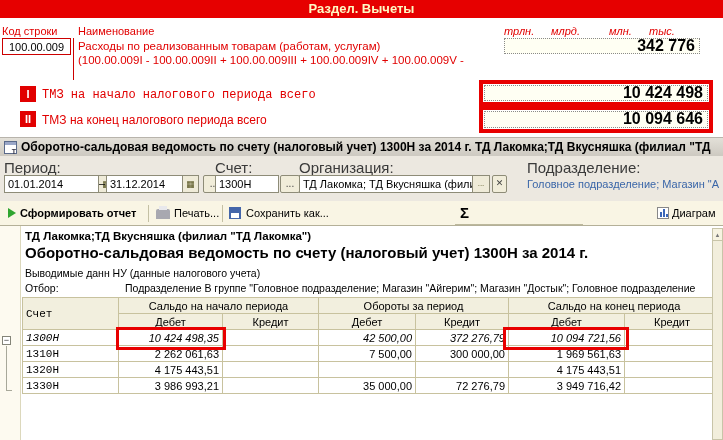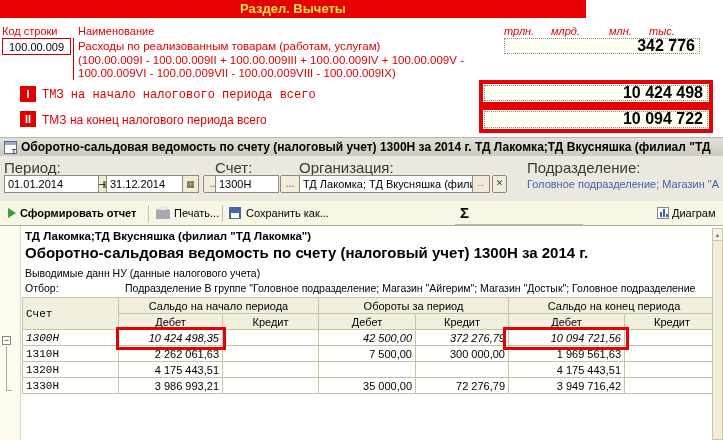--- a/index.html
+++ b/index.html
@@ -1,21 +1,21 @@
 <!DOCTYPE html>
 <html><head>
 <meta charset="utf-8">
 <style>
   * { margin:0; padding:0; box-sizing:border-box; }
   body { font-family:"Liberation Sans", sans-serif; background:#fff; }
   #screen { position:relative; width:723px; height:440px; overflow:hidden; background:#fff; }
   .abs { position:absolute; }
 
   
-  .red-bar { left:0; top:0; width:586px; height:18px; background:#e60000; color:#fde047;
+  .red-bar { left:0; top:0; width:723px; height:18px; background:#e60000; color:#fef9c3;
              font-weight:bold; font-size:13px; text-align:center; line-height:18px; }
   .hdr-lbl { font-size:11px; color:#e10000; }
   .unit { font-size:11px; font-style:italic; color:#e10000; }
   .val-field { background:#fffff3; border:1px dotted #8a8a8a; font-size:16px; font-weight:bold;
                color:#000; text-align:right; padding-right:4px; }
   .code-box { left:2px; top:38px; width:69px; height:17px; border:1px solid #cc0000;
               font-size:11px; color:#000; text-align:center; line-height:16px; background:#fff; }
   .name-block { left:78px; top:40px; width:430px; font-size:11.5px; line-height:13.5px; color:#e10000; }
   .red-vline { left:73px; top:38px; width:0; height:42px; border-left:1px solid #cc0000; }
   .badge { width:16px; height:16px; background:#e10000; color:#fff; font-weight:bold;
@@ -107,34 +107,33 @@
   <div class="abs unit" style="left:504px; top:25px;">трлн.</div>
   <div class="abs unit" style="left:551px; top:25px;">млрд.</div>
   <div class="abs unit" style="left:609px; top:25px;">млн.</div>
   <div class="abs unit" style="left:649px; top:25px;">тыс.</div>
 
   <div class="abs code-box">100.00.009</div>
   <div class="abs red-vline"></div>
   <div class="abs name-block">
     <div>Расходы по реализованным товарам (работам, услугам)</div>
     <div>(100.00.009I - 100.00.009II + 100.00.009III + 100.00.009IV + 100.00.009V -</div>
-    <div>100.00.009VI - 100.00.009VII - 100.00.009VIII - 100.00.009IX)</div>
   </div>
   <div class="abs val-field" style="left:504px; top:38px; width:196px; height:16px; line-height:14px;">342 776</div>
 
   <div class="abs badge" style="left:20px; top:86px;">I</div>
   <div class="abs item-lbl" style="left:42px; top:88px;font-family:Liberation Mono, monospace;">ТМЗ на начало налогового периода всего</div>
   <div class="abs red-frame" style="left:479px; top:80px; width:234px; height:26px;">
     <div class="val-field">10 424 498</div>
   </div>
 
   <div class="abs badge" style="left:20px; top:111px;">II</div>
   <div class="abs item-lbl" style="left:42px; top:113px;">ТМЗ на конец налогового периода всего</div>
   <div class="abs red-frame" style="left:479px; top:106px; width:234px; height:27px;">
-    <div class="val-field">10 094 722</div>
+    <div class="val-field">10 094 646</div>
   </div>
 
   <div class="abs win-titlebar">
     <span class="win-icon">
         <i></i>
         <b>Т</b>
       </span>
     <span class="win-title">Оборотно-сальдовая ведомость по счету (налоговый учет) 1300Н за 2014 г. ТД Лакомка;ТД Вкусняшка (филиал "ТД</span>
   </div>
 

